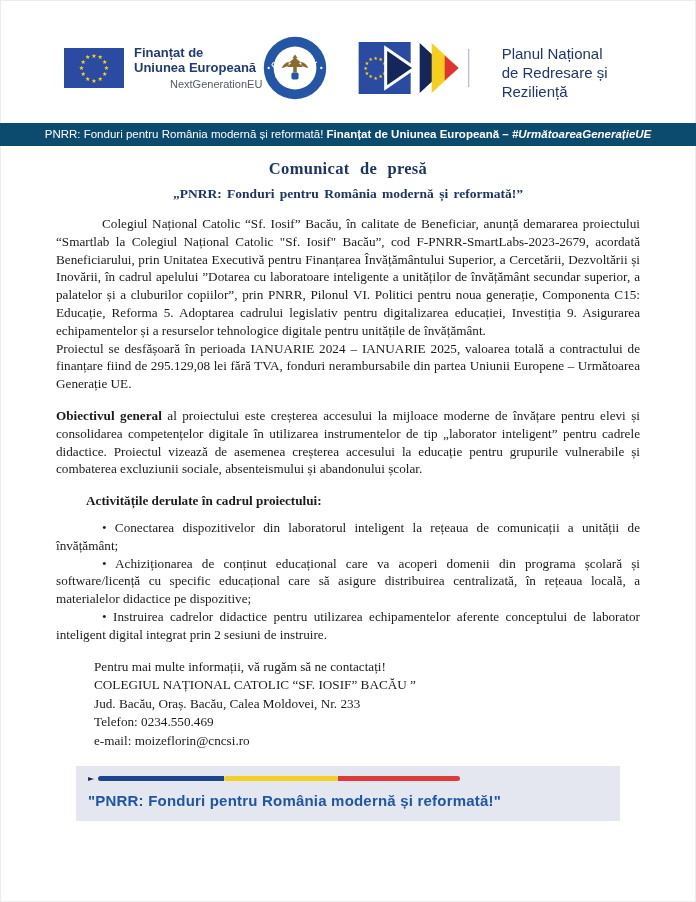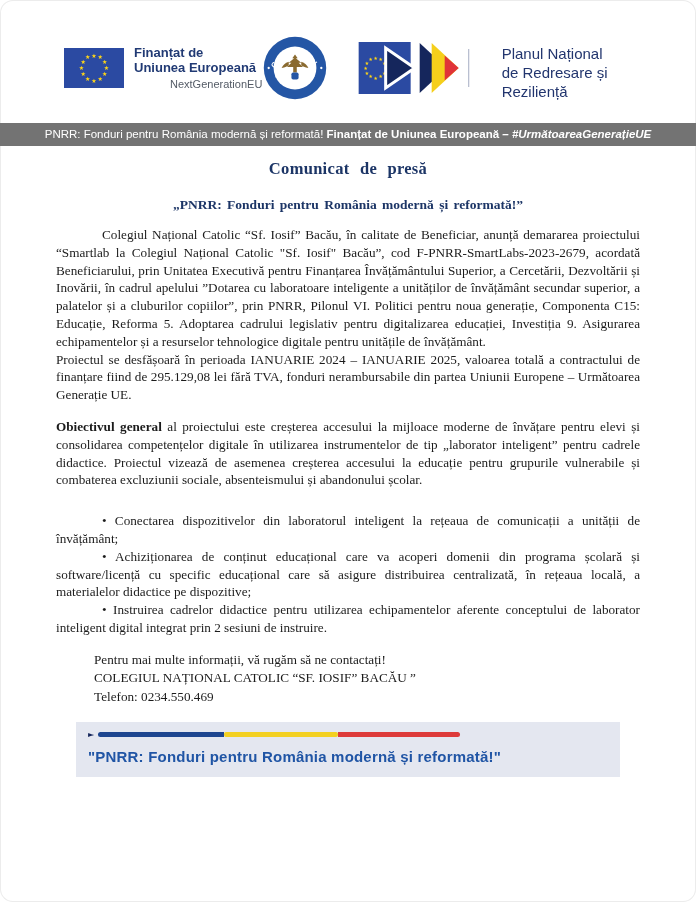--- a/index.html
+++ b/index.html
@@ -4,52 +4,51 @@
 <style>
   html,body{margin:0;padding:0;background:#ffffff;}
   .page{
     position:relative;
     width:696px;height:902px;
     background:#ffffff;
     overflow:hidden;
     box-shadow:inset 0 0 0 1px #ececec;
     font-family:"Liberation Serif", serif;
     color:#1b1b1b;
-    border-radius:13px;
   }
   
   .logos-row{
     display:flex;align-items:center;justify-content:space-between;
     padding:30px 38px 0 64px;height:76px;
   }
   .eu-logo{display:flex;align-items:center;gap:10px;}
   .eu-flag{width:60px;height:40px;display:block;}
   .eu-logo-text{font-family:"Liberation Sans", sans-serif;line-height:15px;}
   .eu-logo-text .b{font-weight:bold;color:#213a74;font-size:13px;}
   .eu-logo-text .ng{color:#545b66;font-size:11px;margin-top:2px;padding-left:36px;}
   .gov-seal{width:74px;height:74px;display:block;margin-right:14px;}
   .pnrr-logo{display:flex;align-items:center;gap:10px;}
   .pnrr-mark{width:168px;height:56px;display:block;}
   .pnrr-text{font-family:"Liberation Sans", sans-serif;color:#22356e;font-size:15px;line-height:19px;font-weight:500;margin-top:8px;}
   
   .top-banner{
     margin-top:17px;height:23px;line-height:23px;
-    background:#737373;color:#ffffff;text-align:center;
+    background:#0c4a6e;color:#ffffff;text-align:center;
     font-family:"Liberation Sans", sans-serif;font-size:11.5px;
   }
   .top-banner .bold{font-weight:bold;}
   .top-banner .boldit{font-weight:bold;font-style:italic;}
   
   .content{padding:0 56px;}
   .doc-title{
     margin-top:13px;text-align:center;font-weight:bold;
     font-size:16.5px;color:#1c3566;word-spacing:6px;letter-spacing:.3px;
   }
   .doc-subtitle{
-    margin-top:18px;text-align:center;font-weight:bold;
+    margin-top:7px;text-align:center;font-weight:bold;
     font-size:13.5px;color:#1c3566;word-spacing:2px;
   }
   .body-text{margin-top:13px;font-size:13.2px;line-height:17.8px;text-align:justify;}
   .para{text-align:justify;}
   .indent{text-indent:46px;}
   .gap{height:14px;}
   .gap-s{height:9px;}
   .bold-lead{font-weight:bold;}
   .activities-heading{font-weight:bold;margin-left:30px;}
   .bullet{text-indent:46px;text-align:justify;}
@@ -170,30 +169,33 @@
     <div class="body-text">
       <div class="para indent">Colegiul Național Catolic “Sf. Iosif” Bacău, în calitate de Beneficiar, anunță demararea proiectului “Smartlab la Colegiul Național Catolic "Sf. Iosif" Bacău”, cod F-PNRR-SmartLabs-2023-2679, acordată Beneficiarului, prin Unitatea Executivă pentru Finanțarea Învățământului Superior, a Cercetării, Dezvoltării și Inovării, în cadrul apelului ”Dotarea cu laboratoare inteligente a unităților de învățământ secundar superior, a palatelor și a cluburilor copiilor”, prin PNRR, Pilonul VI. Politici pentru noua generație, Componenta C15: Educație, Reforma 5. Adoptarea cadrului legislativ pentru digitalizarea educației, Investiția 9. Asigurarea echipamentelor și a resurselor tehnologice digitale pentru unitățile de învățământ.</div>
       <div class="para">Proiectul se desfășoară în perioada IANUARIE 2024 – IANUARIE 2025, valoarea totală a contractului de finanțare fiind de 295.129,08 lei fără TVA, fonduri nerambursabile din partea Uniunii Europene – Următoarea Generație UE.</div>
 
       <div class="gap"></div>
       <div class="para">
         <span class="bold-lead">Obiectivul general</span><span> al proiectului este creșterea accesului la mijloace moderne de învățare pentru elevi și consolidarea competențelor digitale în utilizarea instrumentelor de tip „laborator inteligent” pentru cadrele didactice. Proiectul vizează de asemenea creșterea accesului la educație pentru grupurile vulnerabile și combaterea excluziunii sociale, absenteismului și abandonului școlar.</span>
       </div>
 
       <div class="gap"></div>
+      <div class="activities-heading">Activitățile derulate în cadrul proiectului:</div>
       <div class="gap-s"></div>
 
       <div class="bullet">• Conectarea dispozitivelor din laboratorul inteligent la rețeaua de comunicații a unității de învățământ;</div>
       <div class="bullet">• Achiziționarea de conținut educațional care va acoperi domenii din programa școlară și software/licență cu specific educațional care să asigure distribuirea centralizată, în rețeaua locală, a materialelor didactice pe dispozitive;</div>
       <div class="bullet">• Instruirea cadrelor didactice pentru utilizarea echipamentelor aferente conceptului de laborator inteligent digital integrat prin 2 sesiuni de instruire.</div>
 
       <div class="contact">
         <div>Pentru mai multe informații, vă rugăm să ne contactați!</div>
         <div>COLEGIUL NAȚIONAL CATOLIC “SF. IOSIF” BACĂU ”</div>
+        <div>Jud.  Bacău, Oraș. Bacău, Calea Moldovei, Nr. 233</div>
         <div>Telefon: 0234.550.469</div>
+        <div>e-mail: moizeflorin@cncsi.ro</div>
       </div>
     </div>
   </div>
 
   <div class="footer-banner">
     <div class="tricolor-row">
       <span class="arrow-glyph">►</span>
       <span class="bar blue"></span>
       <span class="bar yellow"></span>
       <span class="bar red"></span>

